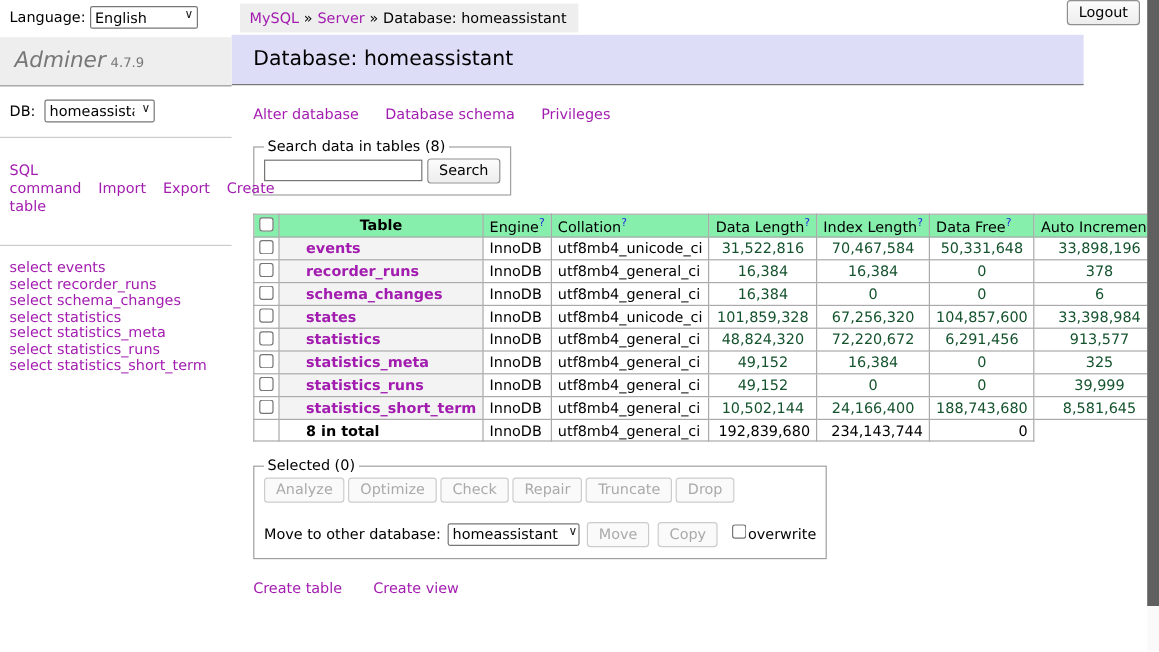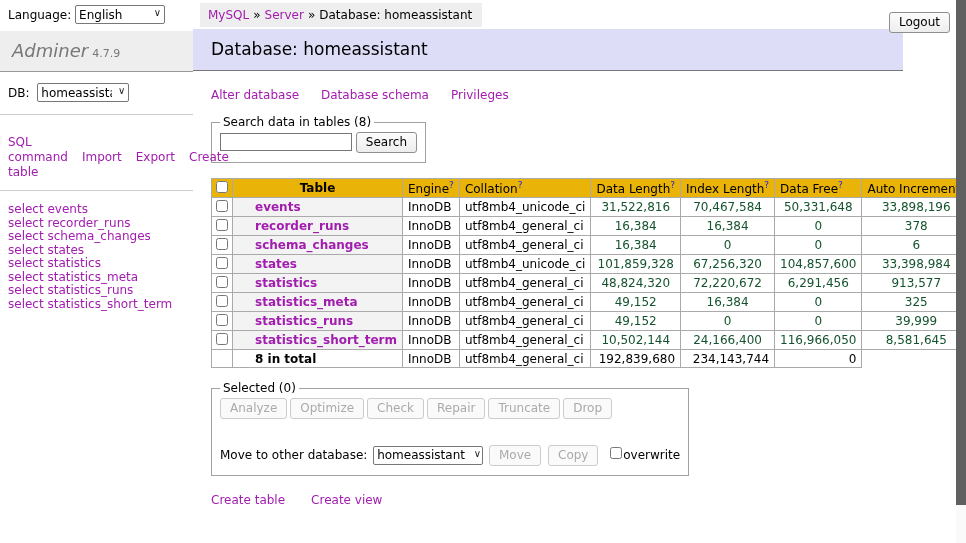--- a/index.html
+++ b/index.html
@@ -25,72 +25,72 @@
     position:absolute; right:4px; top:2px; font-size:10px; color:#222; pointer-events:none;
   }
   h1.brand {
     margin:0; background:#eee; border-bottom:1px solid #999;
     padding:9px 12px 10px; font-size:18px; font-weight:normal;
     font-style:italic; color:#777;
   }
   h1.brand .version { font-size:11px; font-style:normal; color:#777; margin-left:4px; }
   .db-row { padding:11px 0 12px 8px; border-bottom:1px solid #ccc; white-space:nowrap; }
   .db-row select { width:92px; margin-left:4px; }
-  .menu-links { padding:8px 8px 10px; border-bottom:1px solid #ccc; line-height:15px; }
+  .menu-links { padding:8px 8px 24px; border-bottom:1px solid #ccc; line-height:15px; }
   .menu-links a { margin-right:14px; }
   .tbl-links { margin:12px 8px 0; }
   .tbl-links a { display:block; line-height:13.5px; }
 
   
   #content { margin-left:193px; margin-right:63px; }
   .topbar { height:28px; }
   .breadcrumb { display:inline-block; background:#eee; padding:5px 10px 5px 8px; margin:3px 0 0 7px; }
   .breadcrumb .sep { color:#000; margin:0 4px; }
   button {
     font-family:inherit; font-size:12px; padding:2px 9px 3px;
     background:linear-gradient(#fcfcfc,#ededed); border:1px solid #8f8f8f;
     border-radius:3px; color:#000; cursor:pointer;
   }
   button:disabled { color:#aaa; border-color:#ccc; background:#fafafa; cursor:default; }
-  #logout { position:absolute; top:12px; right:16px;margin-left:23px; }
+  #logout { position:absolute; top:0; right:16px;margin-left:23px; }
   h2.page-title {
     margin:1px 0 0; background:#ddddf7; border-bottom:1px solid #777;
     padding:10px 18px 11px; font-size:17px; font-weight:normal;
   }
   .pad { padding:0 18px; }
   .actions { margin:17px 0 0; }
   .actions a { margin-right:22px; }
   h3 { font-size:16px; font-weight:normal; margin:21px 0 0; }
   fieldset {
     display:inline-block; border:1px solid #a0a0a0; margin:13px 0 0;
     padding:3px 8px 9px; border-radius:0;
   }
   fieldset legend { padding:0 3px; }
   .search-input { width:132px; height:18px; border:1px solid #767676; font-family:inherit; font-size:12px; padding:0 3px; }
 
   table.tables { border-collapse:collapse; margin-top:15px; }
   .tables th, .tables td {
     border:1px solid #aaa; padding:1px 5px; height:18px;
     font-size:12px; font-weight:normal; white-space:nowrap; text-align:left;
   }
-  .tables thead th, .tables thead td { background:#eab308; }
+  .tables thead th, .tables thead td { background:#86efac; }
   .tables thead th.col-table { font-weight:bold; text-align:center; }
   .tables sup { color:#2222dd; font-size:9px; cursor:pointer; }
   .tables td.center { text-align:center; padding:1px 3px; }
   .tables th.name { background:#f3f3f3;padding-left:22px; }
   .tables th.name a { font-weight:bold; }
   .tables td.num { text-align:right; }
   .tables td.blue { color:#14532d;text-align:center; }
   .tables tr.total th.name { background:#fff; font-weight:bold; }
   .tables tr.total td { color:#000; }
   .tables td.noborder { border:none; background:#fff; }
   input[type="checkbox"] { width:12px; height:12px; margin:1px; }
 
   .sel-buttons button { margin-right:3px; }
-  .move-row { margin-top:26px; white-space:nowrap; }
+  .move-row { margin-top:16px; white-space:nowrap; }
   .move-row .select-wrap select { width:110px; margin:0 2px; }
   .move-row button { margin-right:3px; }
   .move-row label.ovw { margin-left:4px; }
   .bottom-links { margin:17px 0 0; }
   .bottom-links a { margin-right:26px; }
 
   
   #scrollbar { position:absolute; top:0; right:0; width:10px; height:543px; background:#fafafa; }
   #scrollbar .thumb { position:absolute; top:0; left:0; width:10px; height:505px; background:#606060; }
 </style>
@@ -121,21 +121,20 @@
       <span class="chev">∨</span>
     </span>
   </div>
 
   <p class="menu-links" id="menu-links"><a>SQL command</a><a>Import</a><a>Export</a><a>Create table</a></p>
 
   <p class="tbl-links" id="tbl-links">
       <a>select events</a>
       <a>select recorder_runs</a>
       <a>select schema_changes</a>
-      <a>select states</a>
       <a>select statistics</a>
       <a>select statistics_meta</a>
       <a>select statistics_runs</a>
       <a>select statistics_short_term</a>
     </p>
 </div>
 
 <button id="logout">Logout</button>
 
 <div id="content">
@@ -258,21 +257,21 @@
             <td class="num blue">39,999</td>
             <td class="num"></td>
           </tr>
           <tr>
             <td class="center"><input type="checkbox" style=""></td>
             <th class="name"><a>statistics_short_term</a></th>
             <td>InnoDB</td>
             <td>utf8mb4_general_ci</td>
             <td class="num blue">10,502,144</td>
             <td class="num blue">24,166,400</td>
-            <td class="num blue">116,966,050</td>
+            <td class="num blue">188,743,680</td>
             <td class="num blue">8,581,645</td>
             <td class="num"><a>~ 136,108</a></td>
           </tr>
           <tr class="total">
             <td></td>
             <th class="name">8 in total</th>
             <td>InnoDB</td>
             <td>utf8mb4_general_ci</td>
             <td class="num">192,839,680</td>
             <td class="num">234,143,744</td>

